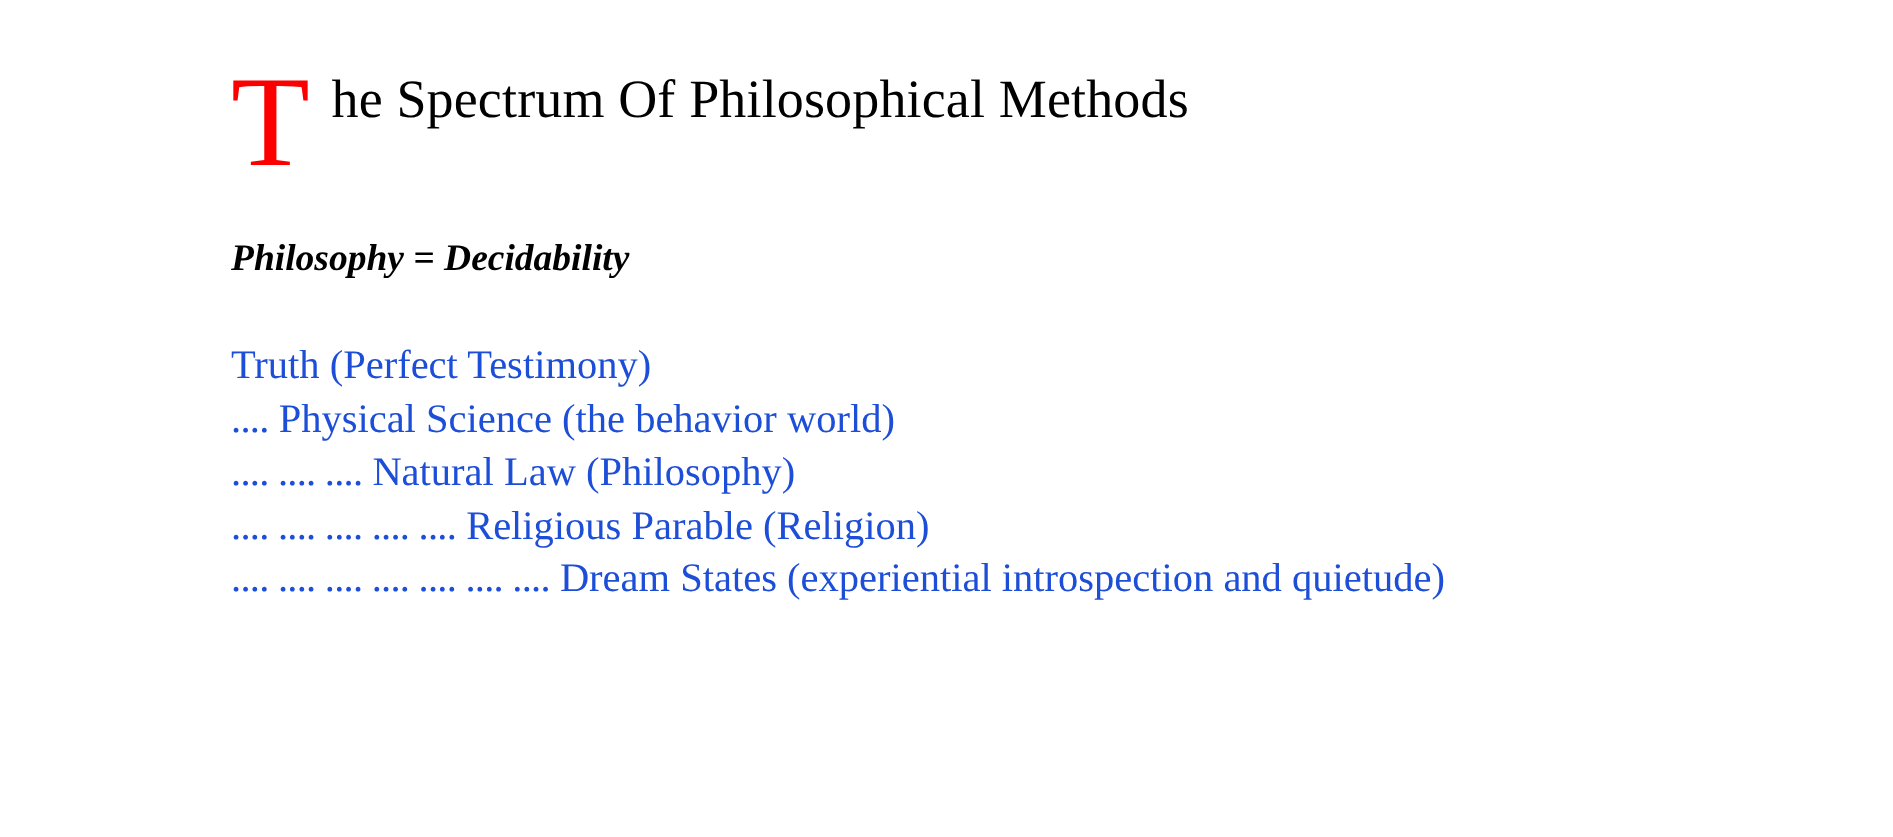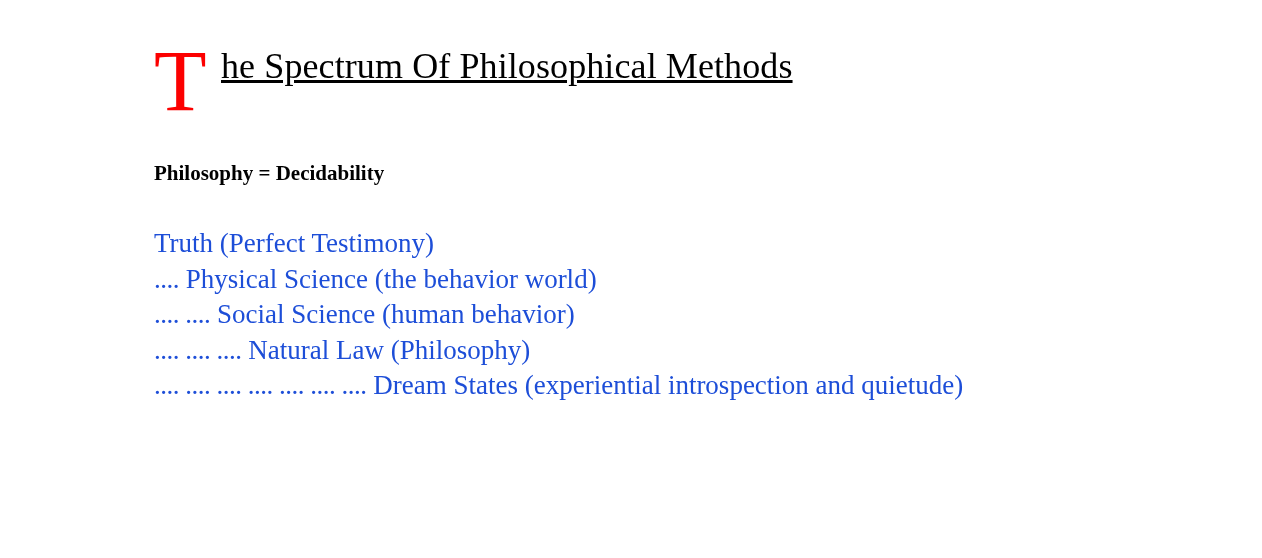--- a/index.html
+++ b/index.html
@@ -51,34 +51,34 @@
     position: absolute;
     left: 0px;
     top: -6px;
     display: inline-block;
   }
 
   #title-rest {
     display: inline-block;
     margin-left: 67px;
     vertical-align: baseline;
-    text-decoration: underline;
   }
 
   
   #subtitle {
-    font-size: 21px;
+    font-size: 25px;
     line-height: 30px;
     font-weight: bold;
     margin: 0;
     padding: 0;
     position: absolute;
     left: 0px;
     top: 114px;
     white-space: nowrap;
+    font-style: italic;
   }
 
   
   #spectrum {
     position: absolute;
     left: 0px;
     top: 182px;
     margin: 0;
     padding: 0;
     list-style: none;
@@ -113,25 +113,25 @@
     </h1>
 
     <p id="subtitle">Philosophy = Decidability</p>
 
     <div id="spectrum">
 
       <div class="spectrum-line"><span class="indent"></span><span class="label">Truth (Perfect Testimony)</span></div>
 
       <div class="spectrum-line"><span class="indent">....</span><span class="label"> Physical Science (the behavior world)</span></div>
 
-      <div class="spectrum-line"><span class="indent">.... ....</span><span class="label"> Social Science (human behavior)</span></div>
 
       <div class="spectrum-line"><span class="indent">.... .... ....</span><span class="label"> Natural Law (Philosophy)</span></div>
 
 
+      <div class="spectrum-line"><span class="indent">.... .... .... .... ....</span><span class="label"> Religious Parable (Religion)</span></div>
 
 
       <div class="spectrum-line"><span class="indent">.... .... .... .... .... .... ....</span><span class="label"> Dream States (experiential introspection and quietude)</span></div>
 
     </div>
 
   </div>
 </div>
 
 </body></html>

